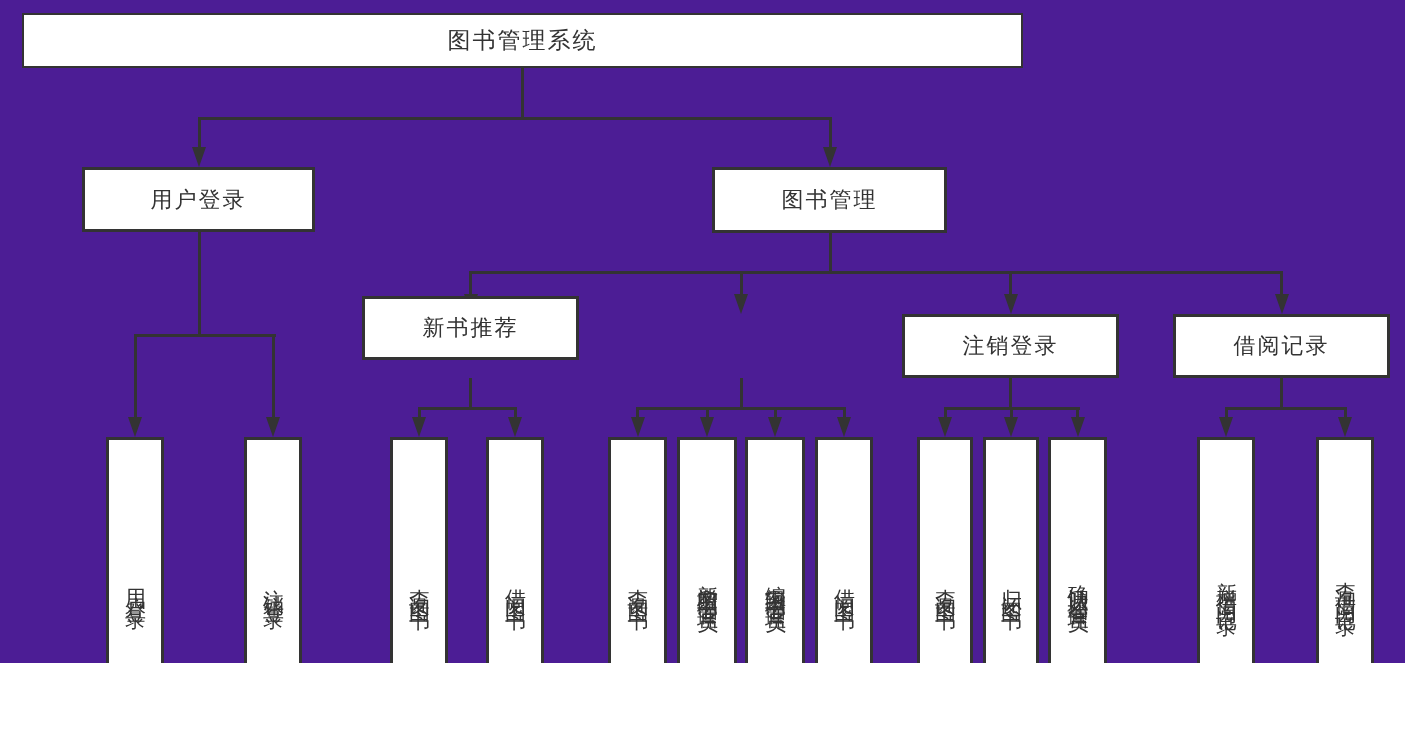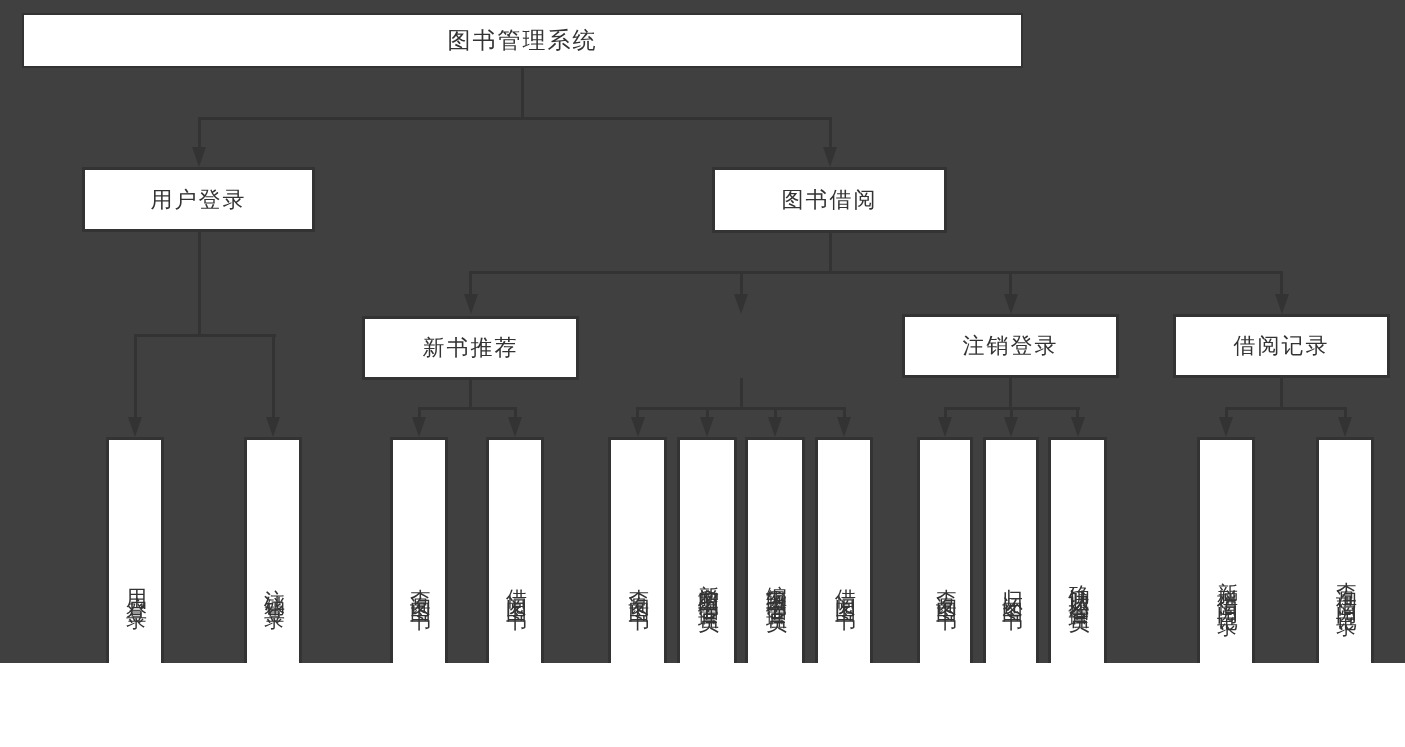--- a/index.html
+++ b/index.html
@@ -1,20 +1,20 @@
 <!DOCTYPE html>
 <html><head>
 <meta charset="utf-8">
 <style>
   html,body{margin:0;padding:0;background:#ffffff;}
   .canvas{
     position:relative;
     width:1405px;height:663px;
-    background:#404040;
-    font-family:Liberation Mono, monospace;
+    background:#4c1d95;
+    font-family:Liberation Serif, serif;
     color:#333333;
     overflow:hidden;
   }
   .box{
     position:absolute;
     background:#ffffff;
     border:3px solid #333333;
     box-sizing:border-box;
     display:flex;align-items:center;justify-content:center;
   }
@@ -113,24 +113,24 @@
   <div class="ahead" style="left:1338px;top:417px;"></div>
 
   <div class="box root" style="left:22px;top:13px;width:1001px;height:55px;">
     <span>图书管理系统</span>
   </div>
 
   <div class="box hnode" style="left:82px;top:167px;width:233px;height:65px;">
     <span>用户登录</span>
   </div>
   <div class="box hnode" style="left:712px;top:167px;width:235px;height:66px;">
-    <span>图书借阅</span>
+    <span>图书管理</span>
   </div>
 
-  <div class="box hnode" style="left:362px;top:316px;width:217px;height:64px;">
+  <div class="box hnode" style="left:362px;top:296px;width:217px;height:64px;">
     <span>新书推荐</span>
   </div>
   <div class="box hnode" style="left:902px;top:314px;width:217px;height:64px;">
     <span>注销登录</span>
   </div>
   <div class="box hnode" style="left:1173px;top:314px;width:217px;height:64px;">
     <span>借阅记录</span>
   </div>
 
   <div class="box leaf" style="left:106px;width:58px;">

